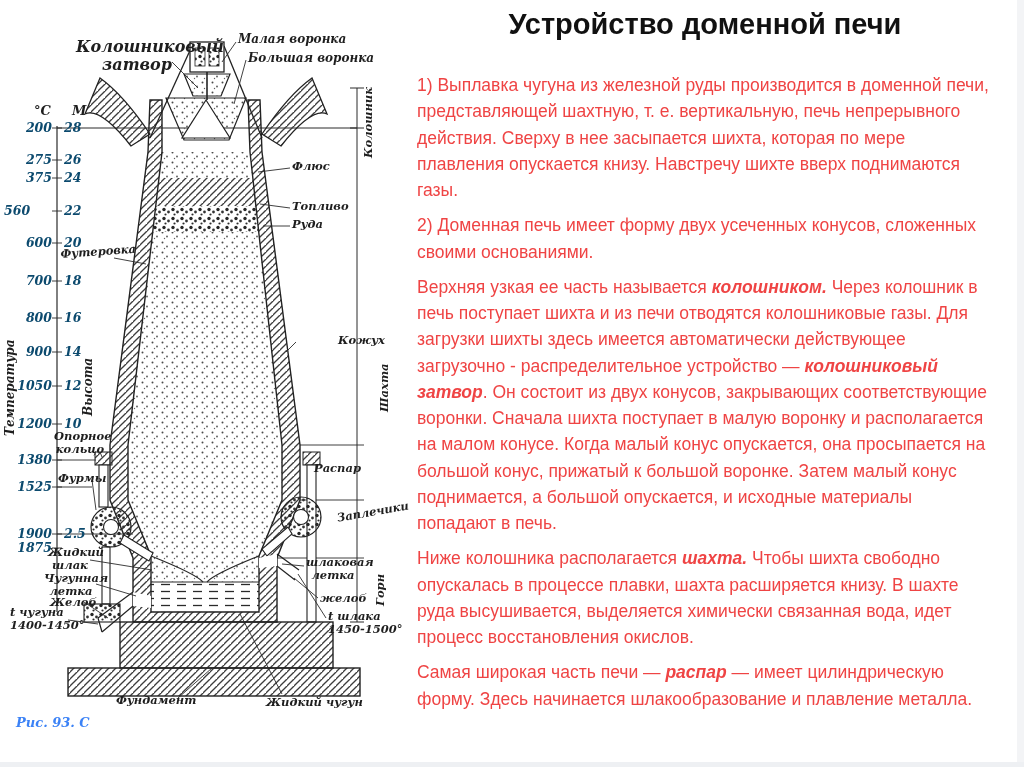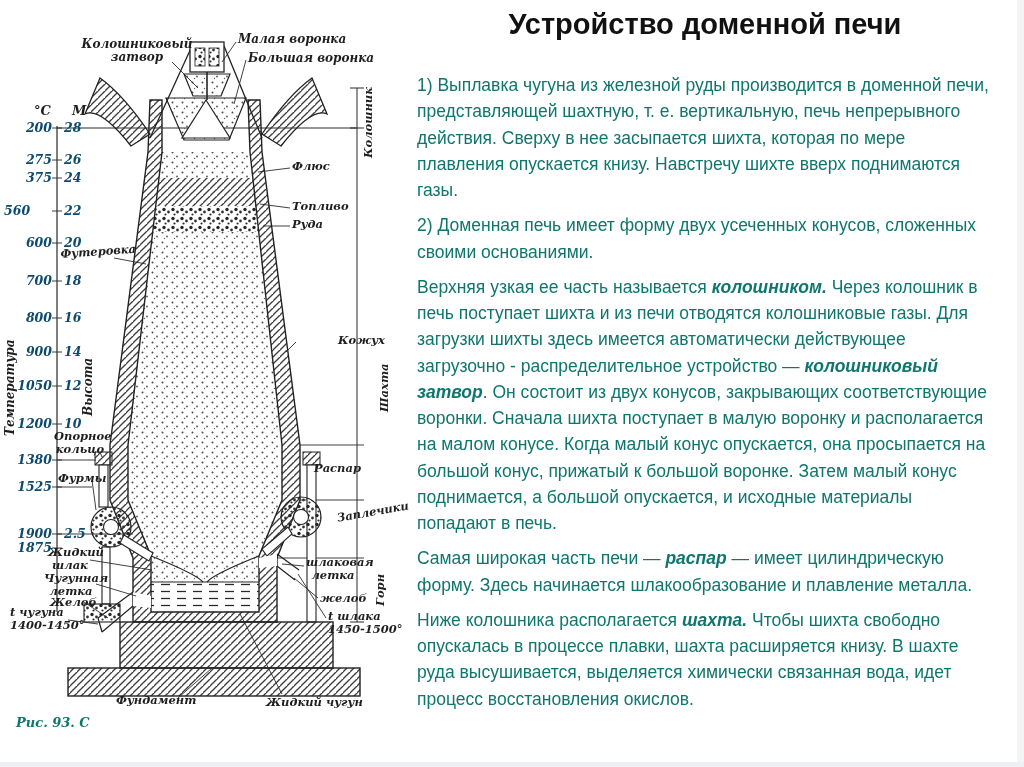--- a/index.html
+++ b/index.html
@@ -9,21 +9,21 @@
 
   .diagram { position:absolute; left:0; top:0; width:415px; height:767px; }
   .diagram svg { position:absolute; left:0; top:0; }
   #labels { position:absolute; left:0; top:0; width:415px; height:767px; }
   .dlabel { position:absolute; font:italic 600 11.5px "DejaVu Serif",serif; color:#1e1e1e;
             line-height:1.1; white-space:pre-line; }
   .scale-num { position:absolute; font:italic 700 12.5px "DejaVu Serif",serif; color:#0c4a6e; }
 
   .content { position:absolute; left:417px; top:0; width:592px; height:767px; padding:6px 16px 0 0; }
   .title { font-size:29px; font-weight:700; text-align:center; margin-top:2px; color:#111; }
-  .text-col { margin-top:31px; font-size:17.5px; line-height:1.5; color:#0f766e; }
+  .text-col { margin-top:31px; font-size:17.5px; line-height:1.5; color:#ef4444; }
   .para { margin-bottom:9px; }
   .bi { font-weight:700; font-style:italic; }
 
   .edge-right  { position:absolute; right:0; top:0; width:7px; height:767px; background:#f3f4f6; }
   .edge-bottom { position:absolute; left:0; bottom:0; width:1024px; height:5px; background:#eef0f3; }
 </style>
 </head>
 <body>
 
 <div class="slide">
@@ -158,21 +158,21 @@
         <line x1="52" y1="487" x2="62" y2="487" stroke="#2b2b2b" stroke-width="0.9"></line>
         <line x1="52" y1="534" x2="62" y2="534" stroke="#2b2b2b" stroke-width="0.9"></line>
         <line x1="52" y1="548" x2="62" y2="548" stroke="#2b2b2b" stroke-width="0.9"></line>
       </svg>
 
     <div id="labels">
         <div class="dlabel" style="left: 34px; top: 104px; font-size: 13px; font-weight: 700;">°C</div>
         <div class="dlabel" style="left: 72px; top: 104px; font-size: 13px; font-weight: 700;">М</div>
         <div class="dlabel" style="left: 4px; top: 436px; font-size: 12px; transform: rotate(-90deg); transform-origin: 0px 0px;">Температура</div>
         <div class="dlabel" style="left: 82px; top: 416px; font-size: 12px; transform: rotate(-90deg); transform-origin: 0px 0px;">Высота</div>
-        <div class="dlabel" style="left: 76px; top: 38px; width: 122px; text-align: center; font-size: 12px;">Колошниковый
+        <div class="dlabel" style="left: 76px; top: 38px; width: 122px; text-align: center; font-size: 16px;">Колошниковый
 затвор</div>
         <div class="dlabel" style="left: 238px; top: 33px; font-size: 12px;">Малая воронка</div>
         <div class="dlabel" style="left: 248px; top: 52px; font-size: 12px;">Большая воронка</div>
         <div class="dlabel" style="left: 362px; top: 158px; transform: rotate(-90deg); transform-origin: 0px 0px;">Колошник</div>
         <div class="dlabel" style="left: 292px; top: 160px;">Флюс</div>
         <div class="dlabel" style="left: 292px; top: 200px;">Топливо</div>
         <div class="dlabel" style="left: 292px; top: 218px;">Руда</div>
         <div class="dlabel" style="left: 298px; top: 334px; margin-left: 40px;">Кожух</div>
         <div class="dlabel" style="left: 378px; top: 412px; transform: rotate(-90deg); transform-origin: 0px 0px;">Шахта</div>
         <div class="dlabel" style="left: 60px; top: 248px; transform: rotate(-4deg); transform-origin: 0px 0px;">Футеровка</div>
@@ -189,21 +189,21 @@
         <div class="dlabel" style="left: 314px; top: 462px;">Распар</div>
         <div class="dlabel" style="left: 336px; top: 512px; transform: rotate(-10deg); transform-origin: 0px 0px;">Заплечики</div>
         <div class="dlabel" style="left: 306px; top: 556px; width: 54px; text-align: center;">шлаковая
 летка</div>
         <div class="dlabel" style="left: 320px; top: 592px;">желоб</div>
         <div class="dlabel" style="left: 328px; top: 610px;">t шлака
 1450-1500°</div>
         <div class="dlabel" style="left: 374px; top: 606px; transform: rotate(-90deg); transform-origin: 0px 0px;">Горн</div>
         <div class="dlabel" style="left: 116px; top: 694px;">Фундамент</div>
         <div class="dlabel" style="left: 266px; top: 696px;">Жидкий чугун</div>
-        <div class="dlabel" style="left: 16px; top: 716px; font-size: 13px; color: #0f766e;">Рис. 93. С</div>
+        <div class="dlabel" style="left: 16px; top: 716px; font-size: 13px; color: #3b82f6;">Рис. 93. С</div>
         <div class="scale-num" style="left: 4px; top: 120px; width: 48px; text-align: right;">200</div>
         <div class="scale-num" style="left: 64px; top: 120px;">28</div>
         <div class="scale-num" style="left: 4px; top: 152px; width: 48px; text-align: right;">275</div>
         <div class="scale-num" style="left: 64px; top: 152px;">26</div>
         <div class="scale-num" style="left: 4px; top: 170px; width: 48px; text-align: right;">375</div>
         <div class="scale-num" style="left: 64px; top: 170px;">24</div>
         <div class="scale-num" style="left: 4px; top: 203px; width: 48px; ">560</div>
         <div class="scale-num" style="left: 64px; top: 203px;">22</div>
         <div class="scale-num" style="left: 4px; top: 235px; width: 48px; text-align: right;">600</div>
         <div class="scale-num" style="left: 64px; top: 235px; font-style: italic;">20</div>
@@ -224,20 +224,20 @@
         <div class="scale-num" style="left: 4px; top: 540px; width: 48px; text-align: right;">1875</div>
       </div>
   </div>
 
   <div class="content">
     <h1 class="title">Устройство доменной печи</h1>
     <div class="text-col">
         <p class="para"><span>1) Выплавка чугуна из железной руды производится в доменной печи, представляющей шахтную, т. е. вертикальную, печь непрерывного действия. Сверху в нее засыпается шихта, которая по мере плавления опускается книзу. Навстречу шихте вверх поднимаются газы.</span></p>
         <p class="para"><span>2) Доменная печь имеет форму двух усеченных конусов, сложенных своими основаниями.</span></p>
         <p class="para"><span>Верхняя узкая ее часть называется </span><span class="bi">колошником.</span><span> Через колошник в печь поступает шихта и из печи отводятся колошниковые газы. Для загрузки шихты здесь имеется автоматически действующее загрузочно - распределительное устройство — </span><span class="bi">колошниковый затвор</span><span>. Он состоит из двух конусов, закрывающих соответствующие воронки. Сначала шихта поступает в малую воронку и располагается на малом конусе. Когда малый конус опускается, она просыпается на большой конус, прижатый к большой воронке. Затем малый конус поднимается, а большой опускается, и исходные материалы попадают в печь.</span></p>
+        <p class="para"><span>Ниже колошника располагается </span><span class="bi">шахта.</span><span> Чтобы шихта свободно опускалась в процессе плавки, шахта расширяется книзу. В шахте руда высушивается, выделяется химически связанная вода, идет процесс восстановления окислов.</span></p>
         <p class="para"><span>Самая широкая часть печи — </span><span class="bi">распар</span><span> — имеет цилиндрическую форму. Здесь начинается шлакообразование и плавление металла.</span></p>
-        <p class="para"><span>Ниже колошника располагается </span><span class="bi">шахта.</span><span> Чтобы шихта свободно опускалась в процессе плавки, шахта расширяется книзу. В шахте руда высушивается, выделяется химически связанная вода, идет процесс восстановления окислов.</span></p>
       </div>
   </div>
 
   <div class="edge-right"></div>
   <div class="edge-bottom"></div>
 </div>
 
 </body></html>

